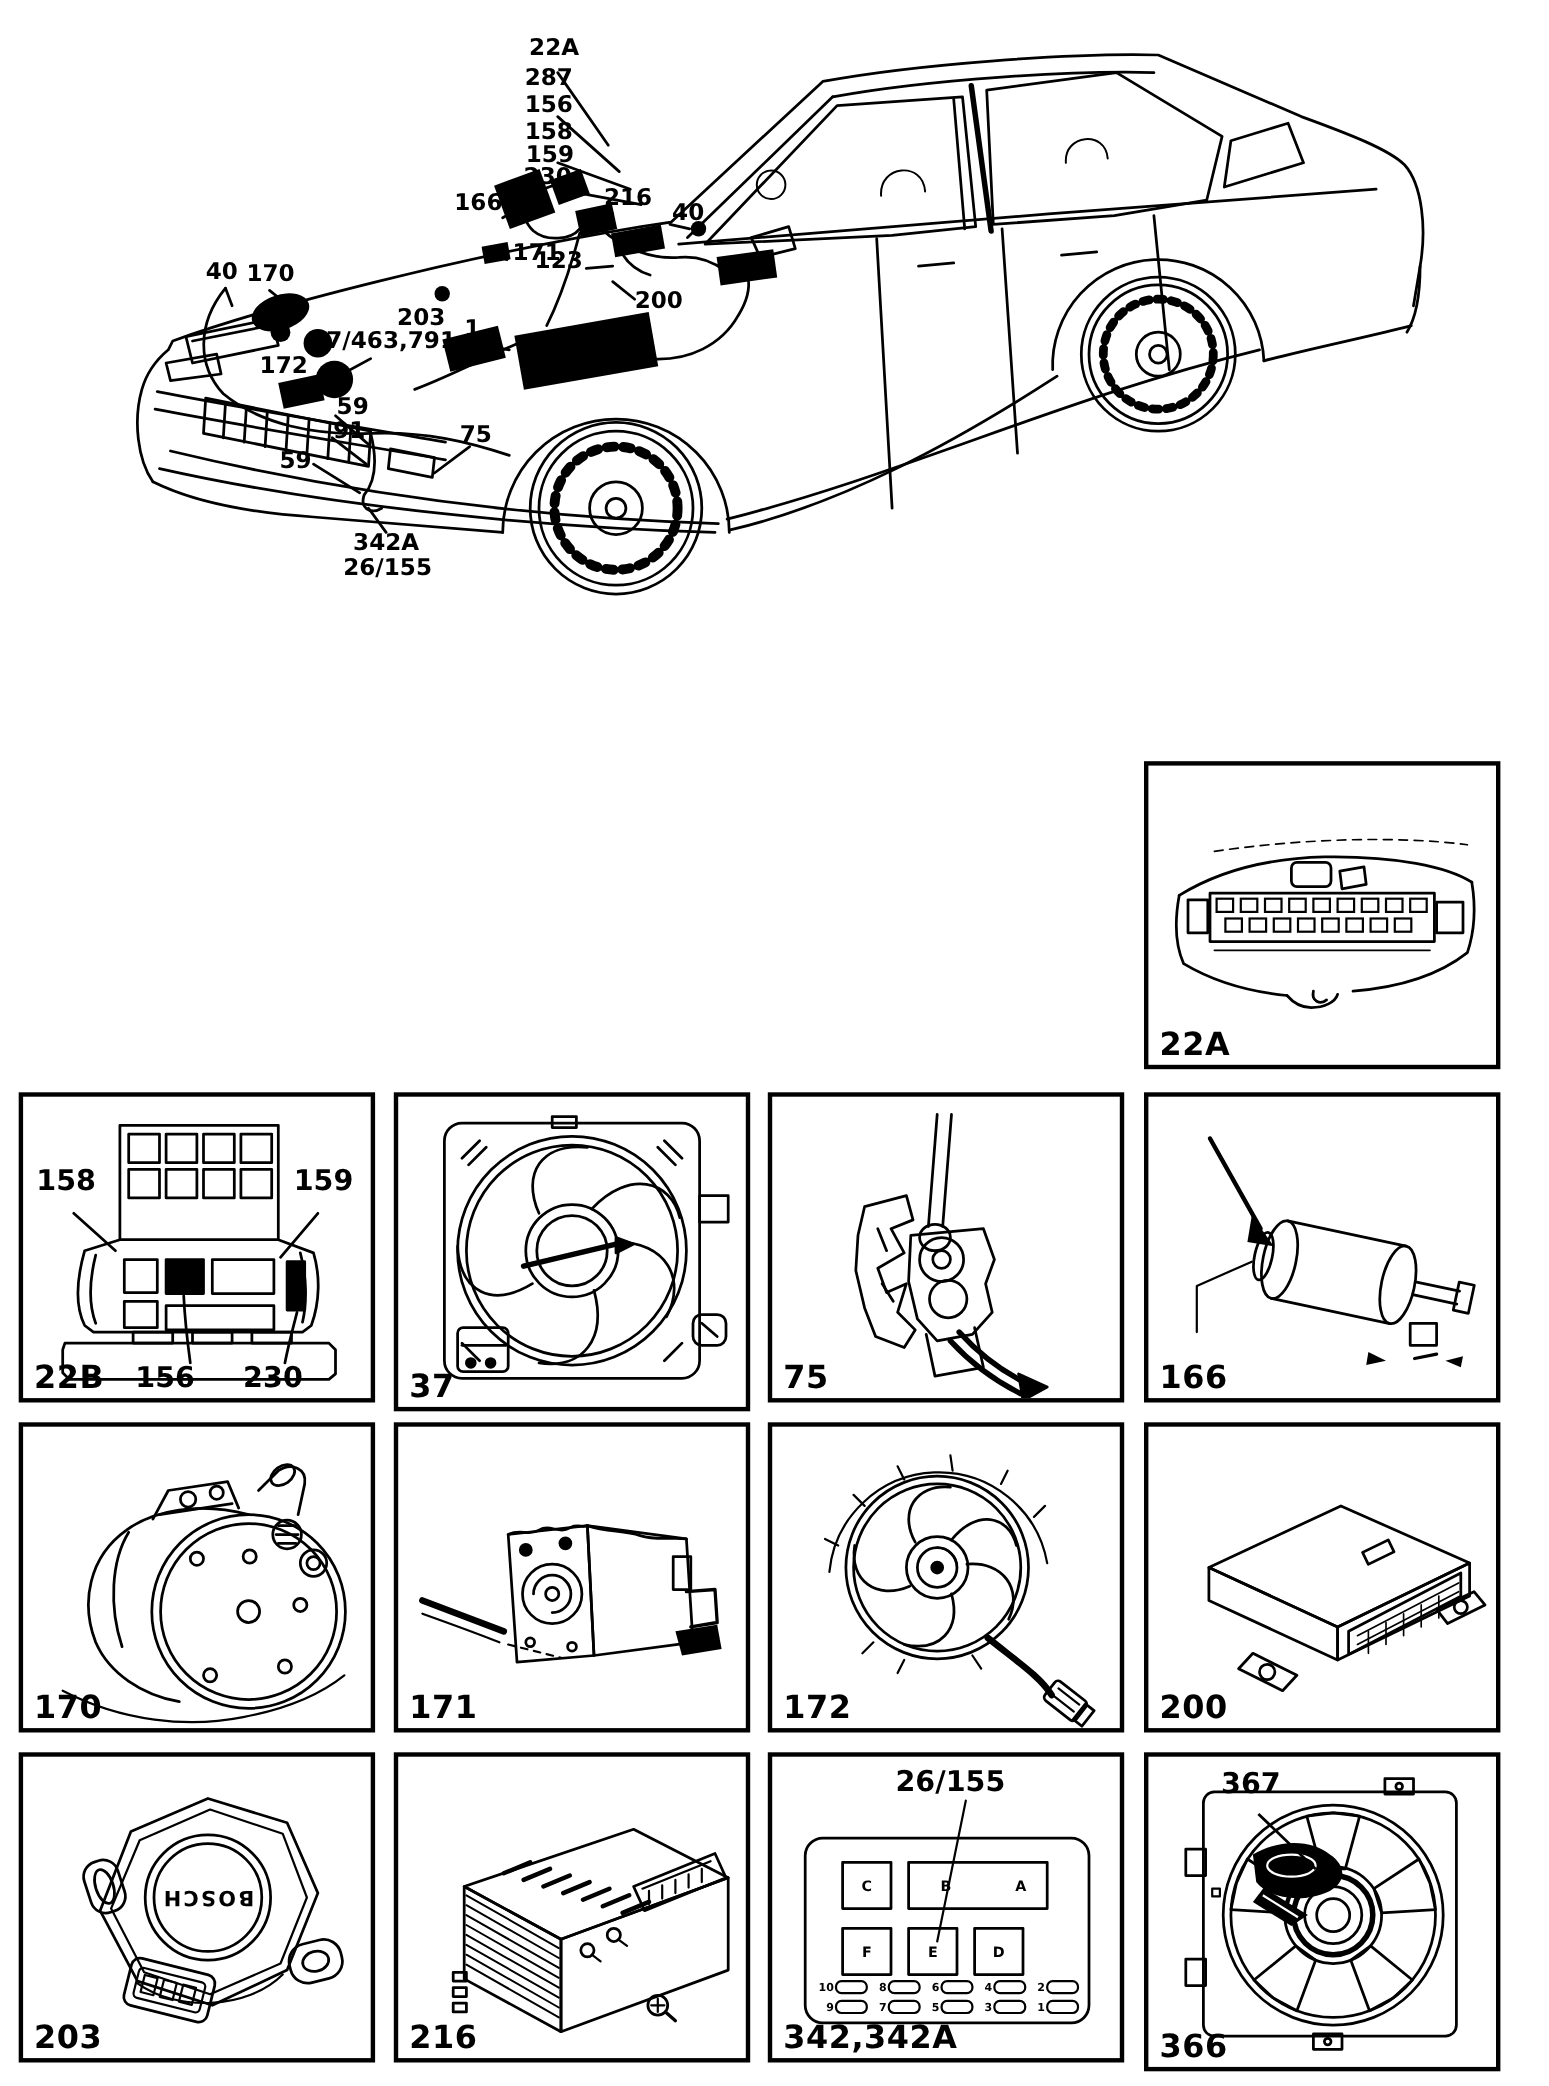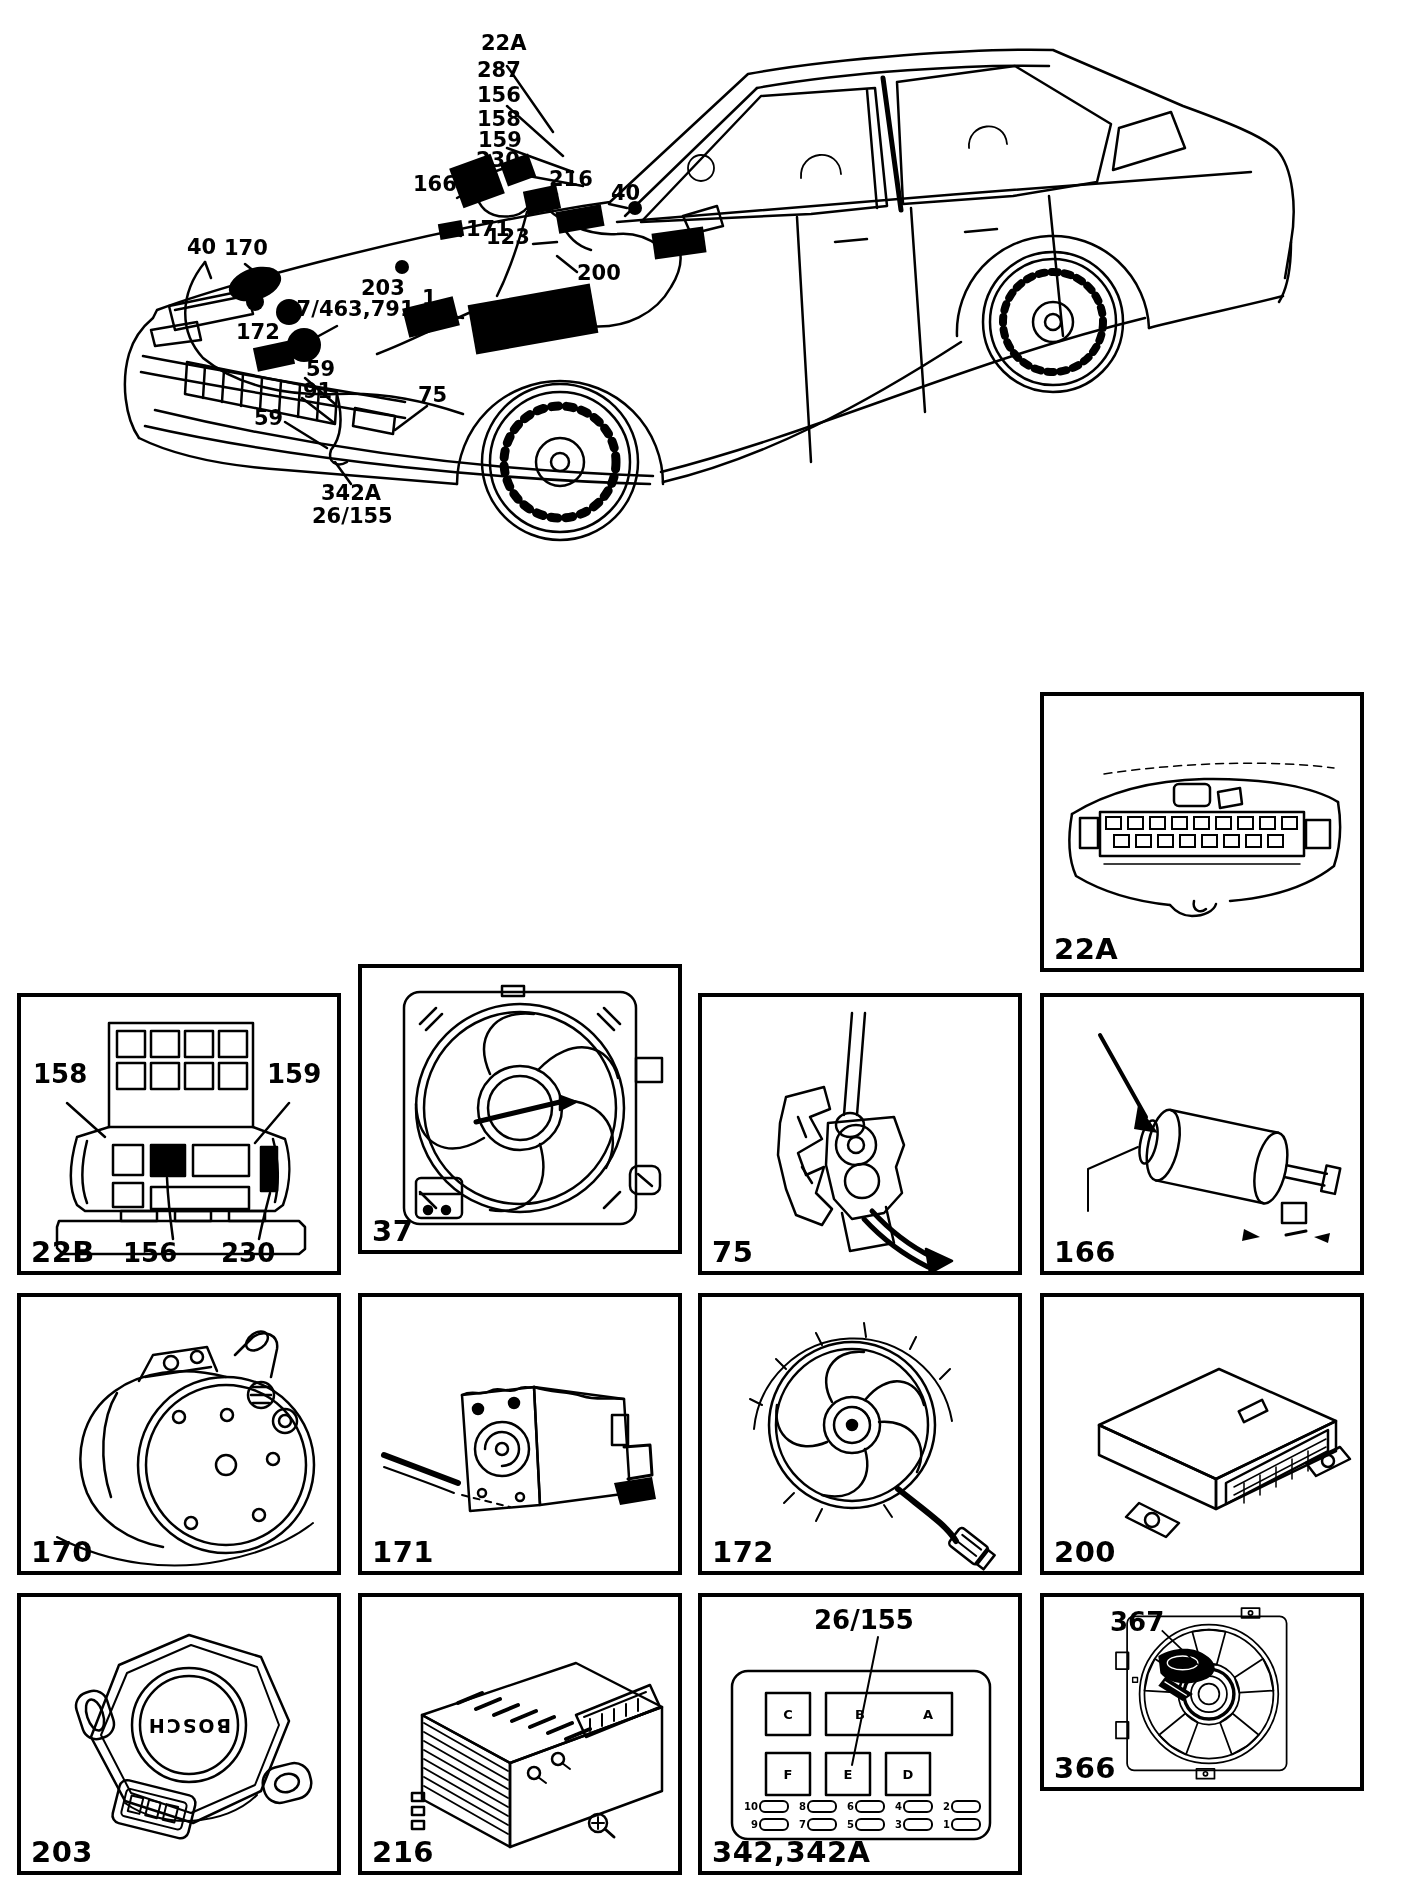--- a/index.html
+++ b/index.html
@@ -208,21 +208,21 @@
         <path d="M238,242 C242,222 246,208 249,196"></path>
       </g>
     </svg>
     <div class="incall" style="left:12px;top:64px;">158</div>
     <div class="incall" style="left:246px;top:64px;">159</div>
     <div class="incall" style="left:102px;bottom:5px;">156</div>
     <div class="incall" style="left:200px;bottom:5px;">230</div>
     <div class="boxlab">22B</div>
   </div>
 
-  <div class="pbox" style="left:358px;top:964px;width:324px;height:290px;">
+  <div class="pbox" style="left:358px;top:993px;width:324px;height:290px;">
     <svg class="part" viewBox="0 0 316 274">
       <g class="stroke">
         <rect x="42" y="20" width="232" height="232" rx="16"></rect>
         <circle cx="158" cy="136" r="104"></circle>
           <circle cx="158" cy="136" r="96"></circle>
         <circle cx="158" cy="136" r="42"></circle>
           <circle cx="158" cy="136" r="32"></circle>
         <path d="M176,98 C210,62 248,72 256,106"></path>
         <path d="M198,128 C244,128 262,162 244,196"></path>
         <path d="M178,172 C190,216 168,244 128,238"></path>
@@ -481,21 +481,21 @@
         <text x="104" y="231">7</text>
         <text x="152" y="231">5</text>
         <text x="200" y="231">3</text>
         <text x="248" y="231">1</text>
       </g>
     </svg>
     <div class="incall" style="left:112px;top:10px;">26/155</div>
     <div class="boxlab">342,342A</div>
   </div>
 
-  <div class="pbox" style="left:1040px;top:1593px;width:324px;height:198px;">
+  <div class="pbox" style="left:1040px;top:1593px;width:324px;height:290px;">
     <svg class="part" viewBox="0 0 316 274">
       <g class="stroke">
         <rect x="50" y="28" width="230" height="222" rx="10"></rect>
         <rect x="34" y="80" width="18" height="24"></rect>
           <rect x="34" y="180" width="18" height="24"></rect>
         <rect x="215" y="16" width="26" height="14"></rect>
           <circle cx="228" cy="23" r="3"></circle>
         <rect x="150" y="248" width="26" height="14"></rect>
           <circle cx="163" cy="255" r="3"></circle>
         <rect x="58" y="116" width="7" height="7" stroke-width="2"></rect>

